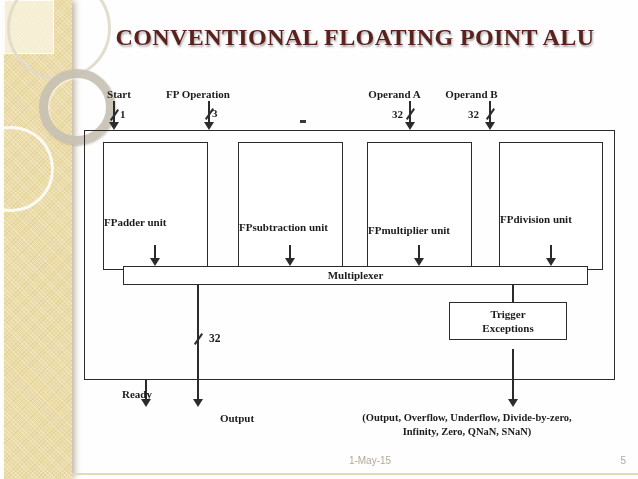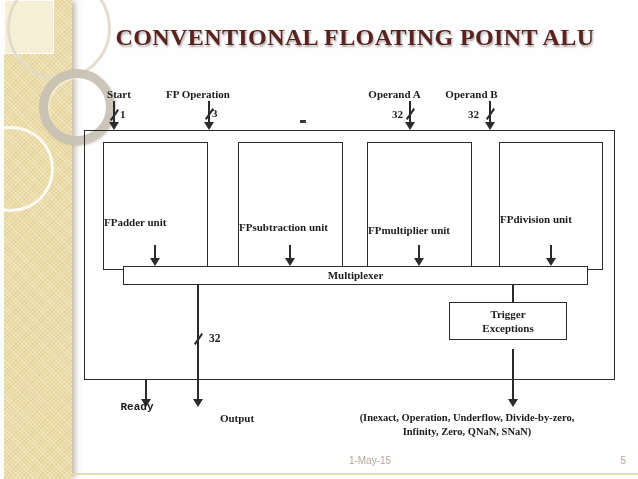--- a/index.html
+++ b/index.html
@@ -161,22 +161,22 @@
       <div class="head"></div>
   </div>
   <div class="abs slash" style="left:192px;top:338px;"></div>
   <div class="abs lbl" style="left:209px;top:331px;width:20px;font-size:11.5px;">32</div>
 
   <div class="abs varrow" style="left:141px;top:380px;height:27px;">
     <div class="line"></div>
       <div class="head"></div>
   </div>
 
-  <div class="abs lbl ctr" style="left:114px;top:400px;width:46px;font-family:Liberation Mono, monospace;">Ready</div>
+  <div class="abs lbl ctr" style="left:114px;top:387px;width:46px;">Ready</div>
   <div class="abs lbl ctr" style="left:167px;top:411px;width:50px;margin-left:45px;">Output</div>
-  <div class="abs lbl ctr" style="left:348px;top:411px;width:238px;font-size:10.5px;">(Inexact, Operation, Underflow, Divide-by-zero,</div>
+  <div class="abs lbl ctr" style="left:348px;top:411px;width:238px;font-size:10.5px;">(Output, Overflow, Underflow, Divide-by-zero,</div>
   <div class="abs lbl ctr" style="left:348px;top:425px;width:238px;font-size:10.5px;">Infinity, Zero, QNaN, SNaN)</div>
 
   <div class="abs footer-text ctr" style="left:330px;top:455px;width:80px;">1-May-15</div>
   <div class="abs footer-text" style="left:606px;top:455px;width:20px;text-align:right;">5</div>
   <div class="abs footer-divider"></div>
 
 </div>
 
 </body></html>

